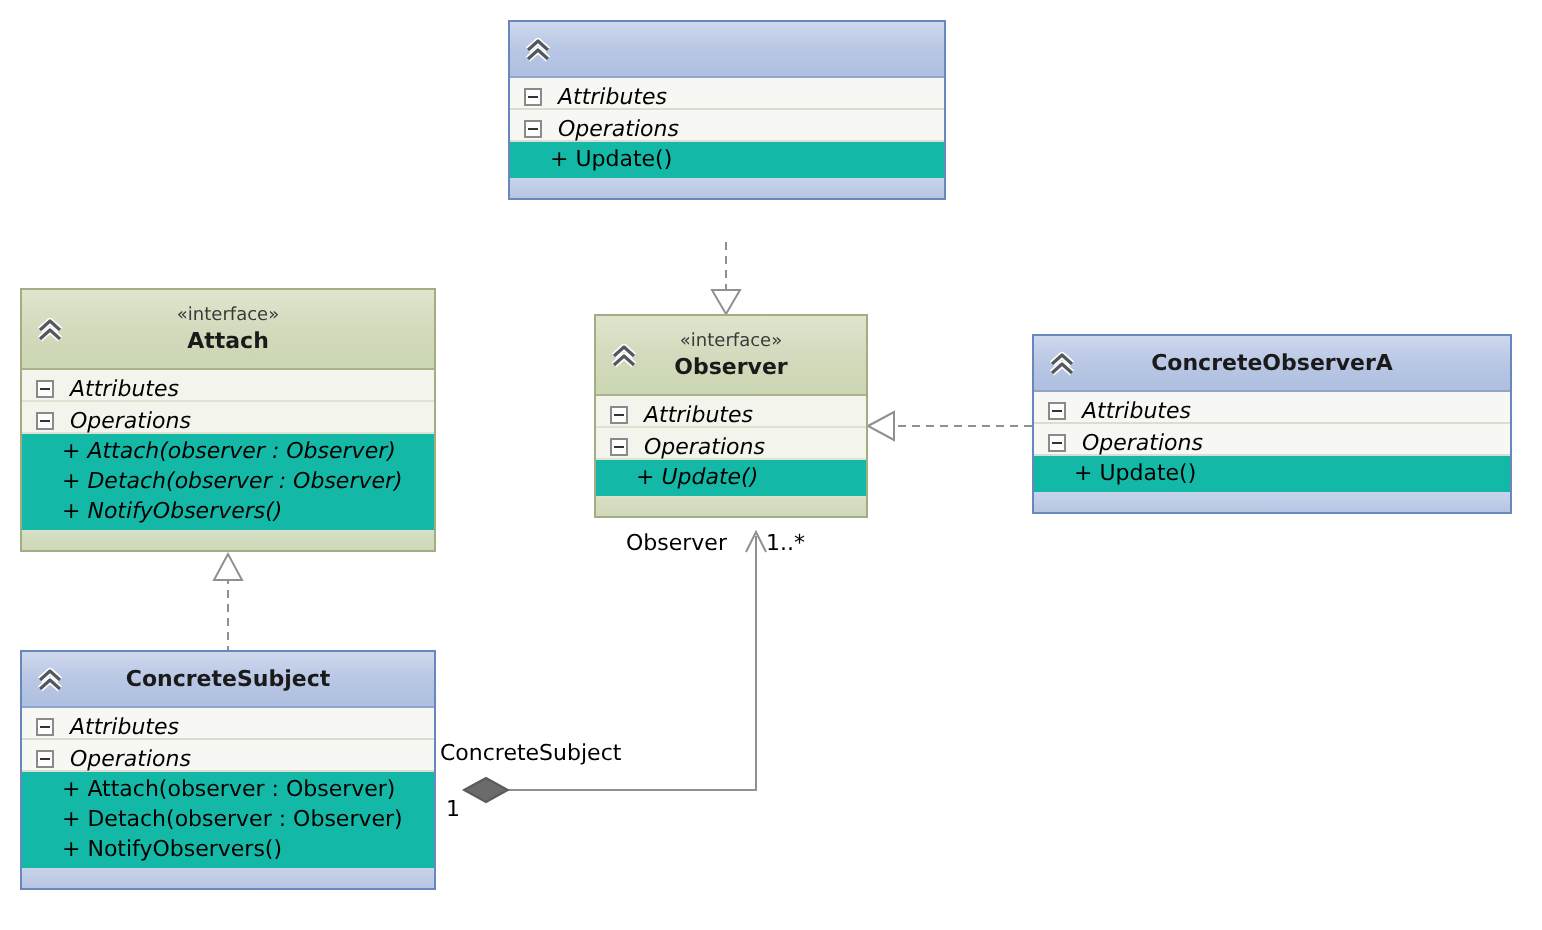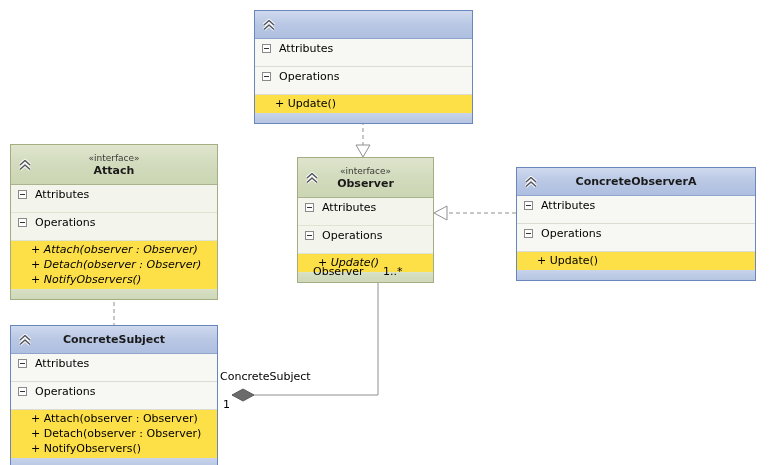--- a/index.html
+++ b/index.html
@@ -81,28 +81,29 @@
   }
   .uml-class.iface .chevron-icon {
     top: 12px;
     transform: none;
   }
 
   
   .cls-row {
     position: relative;
     box-sizing: border-box;
-    height: 28px;
+    height: 16px;
     line-height: 19px;
     padding-left: 8px;
     background: #f7f7f3;
     border-bottom: 1px solid #dcdcd2;
     font-size: 11px;
     color: #000;
     white-space: nowrap;
+    font-style: italic;
   }
   .uml-class.iface .cls-row {
     background: #f3f5ec;
     border-bottom: 1px solid #dfe3d2;
   }
   .cls-row .lbl { margin-left: 16px; }
   .toggle-box {
     position: absolute;
     left: 7px;
     top: 5px;
@@ -116,21 +117,21 @@
     content: "";
     position: absolute;
     left: 1px;
     top: 3px;
     width: 5px;
     height: 1px;
     background: #333;
   }
 
   .members {
-    background: #fde047;
+    background: #14b8a6;
     padding: 1px 0 2px 0;
   }
   .member {
     font-size: 11px;
     line-height: 15px;
     padding-left: 20px;
     white-space: nowrap;
     color: #000;
   }
   .uml-class.iface .member {

